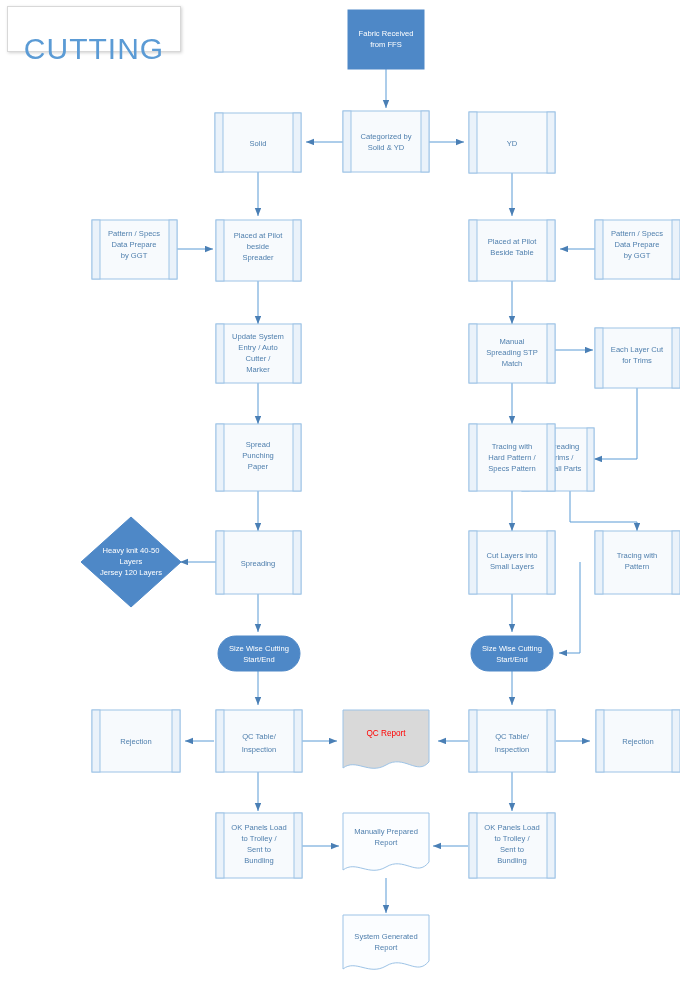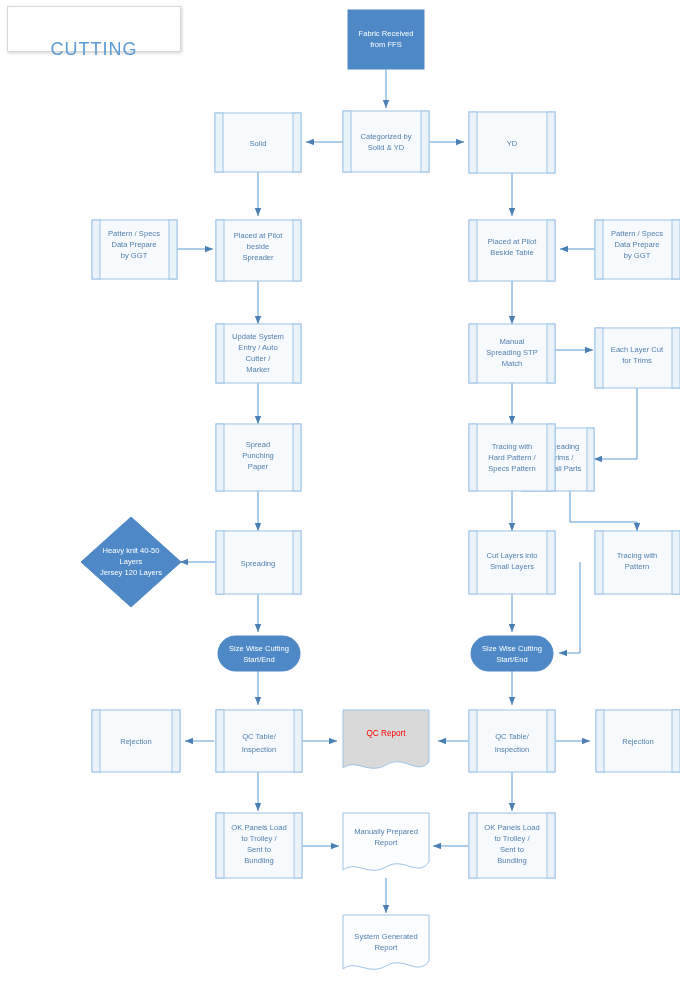--- a/index.html
+++ b/index.html
@@ -6,21 +6,21 @@
   body{width:680px;height:984px;font-family:"Liberation Sans",sans-serif;}
   #canvas{position:relative;width:680px;height:984px;overflow:hidden;background:#fff;}
   svg.flow{position:absolute;left:0;top:0;width:680px;height:984px;}
   .title-box{
     position:absolute;left:7px;top:6px;width:172px;height:44px;
     background:#ffffff;border:1px solid #d8d8d8;
     box-shadow:1px 1px 3px rgba(0,0,0,0.18);
     display:flex;align-items:center;justify-content:center;
   }
   .title-text{
-    color:#5b9bd5;font-size:18px;letter-spacing:1px;
+    color:#5b9bd5;font-size:30px;letter-spacing:1px;
     font-family:"Liberation Sans",sans-serif;font-weight:400;margin-top:40px;
   }
   text{font-family:"Liberation Sans",sans-serif;}
   .lbl{font-size:7.6px;fill:#4f7fad;}
   .lbl-w{font-size:7.6px;fill:#ffffff;}
   .lbl-r{font-size:8.2px;fill:#ff0000;}
   .shape-fill{fill:#f7fafd;stroke:#9dc3e6;stroke-width:1;}
   .shape-band{fill:#eaf2fa;stroke:#9dc3e6;stroke-width:1;}
   .blue-fill{fill:#4e88c7;stroke:#4e88c7;stroke-width:1;}
   .doc-fill{fill:#d9d9d9;stroke:#9dc3e6;stroke-width:1;}

